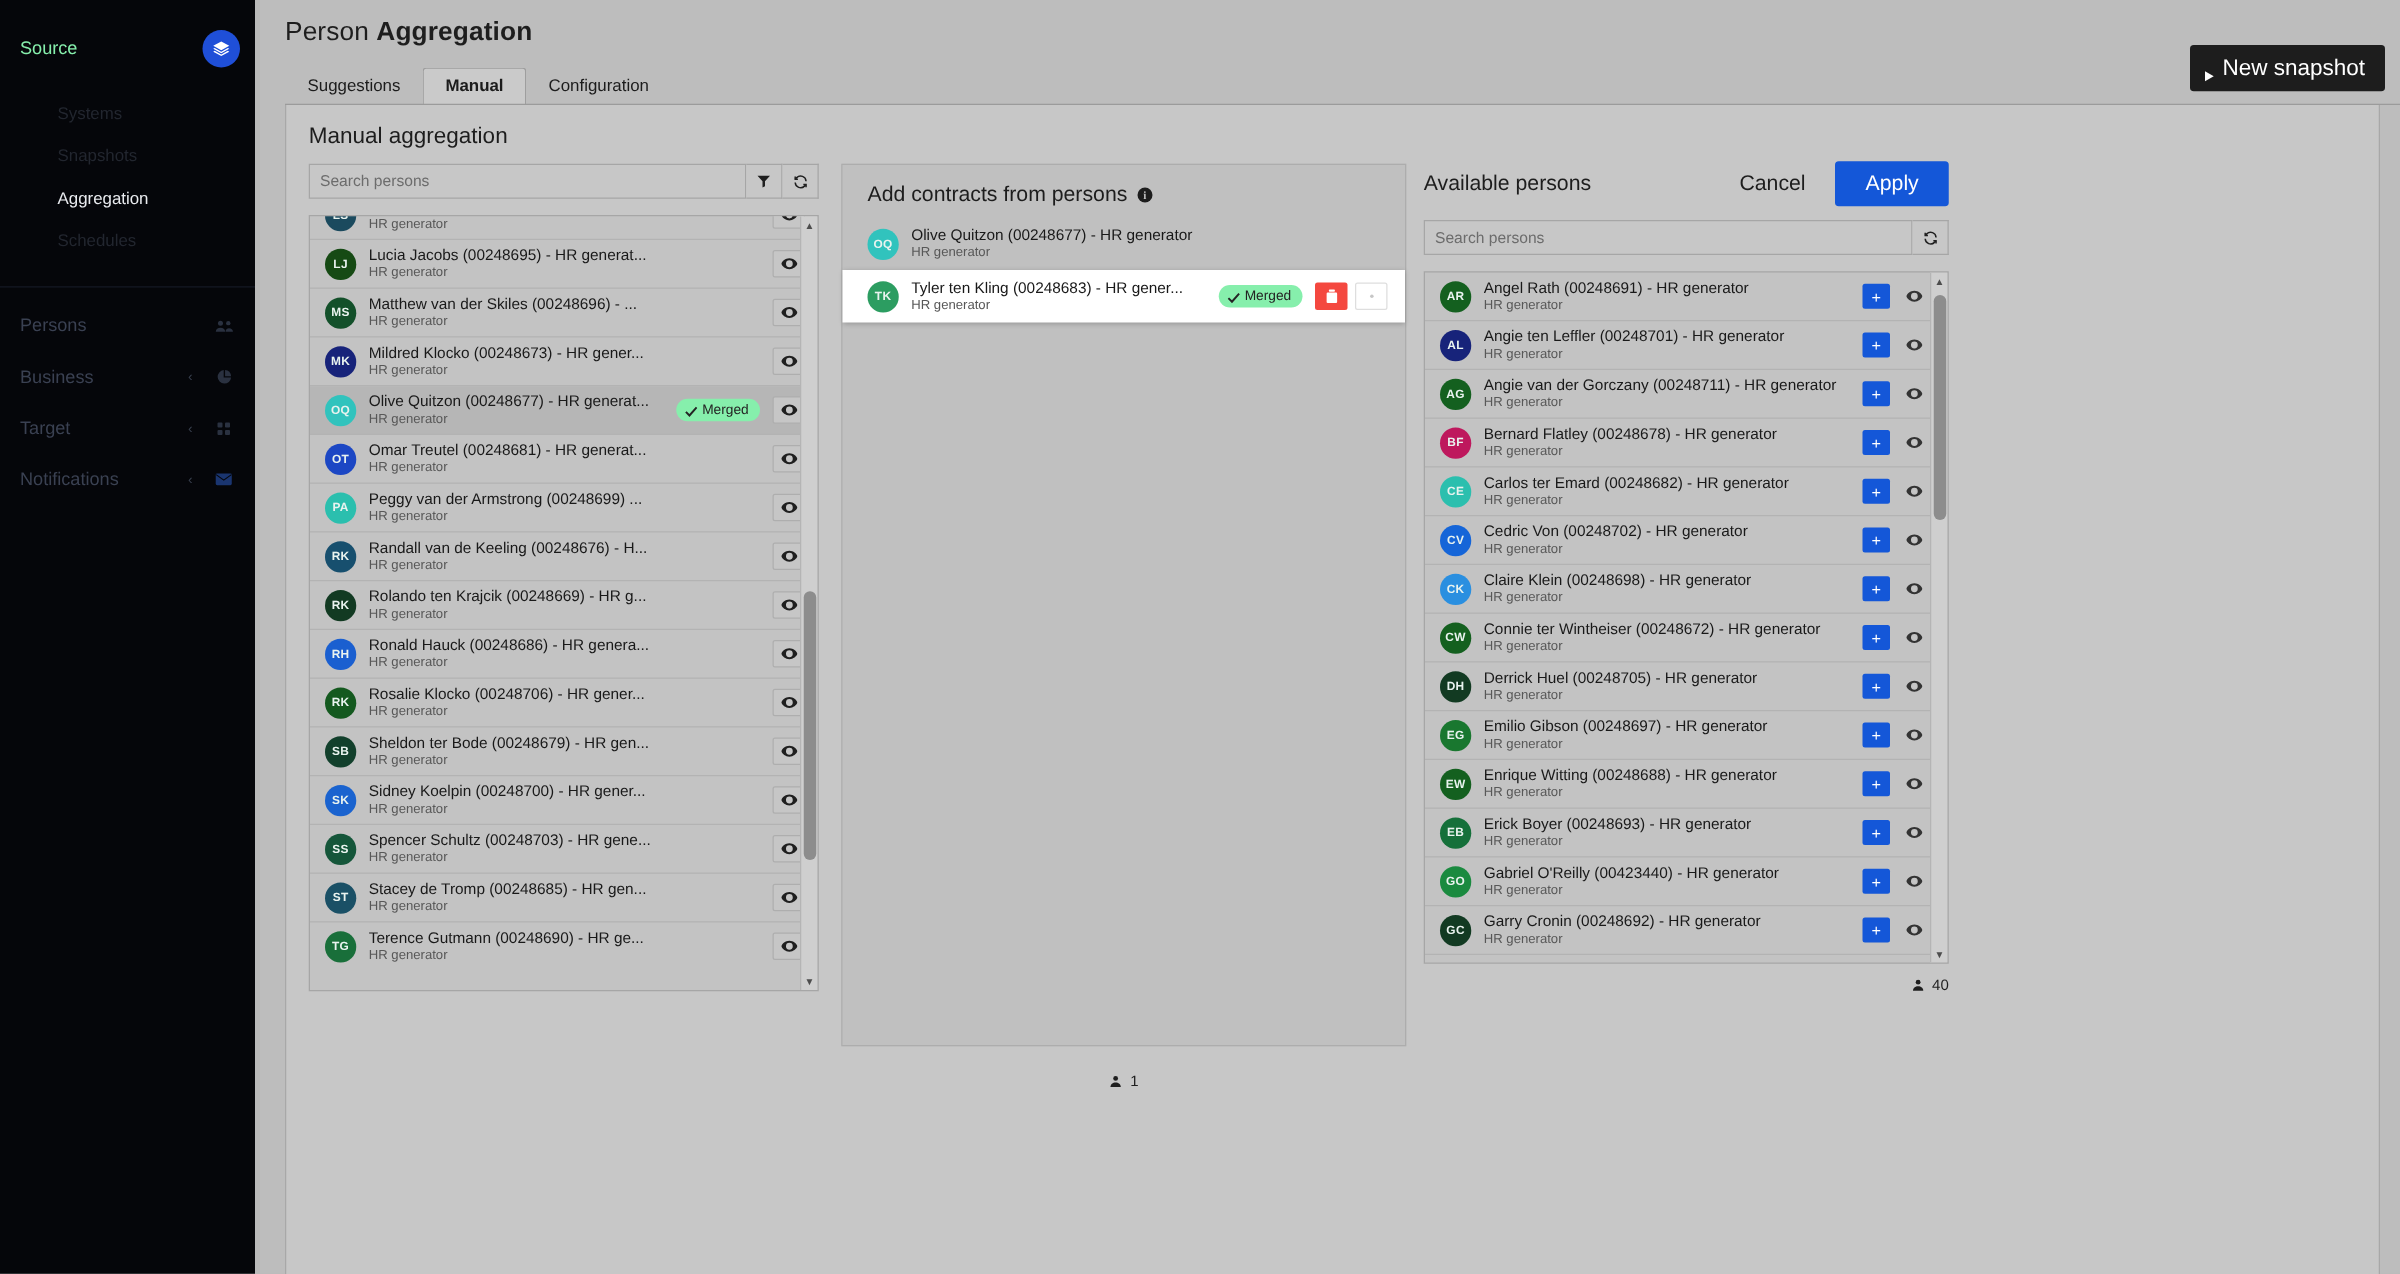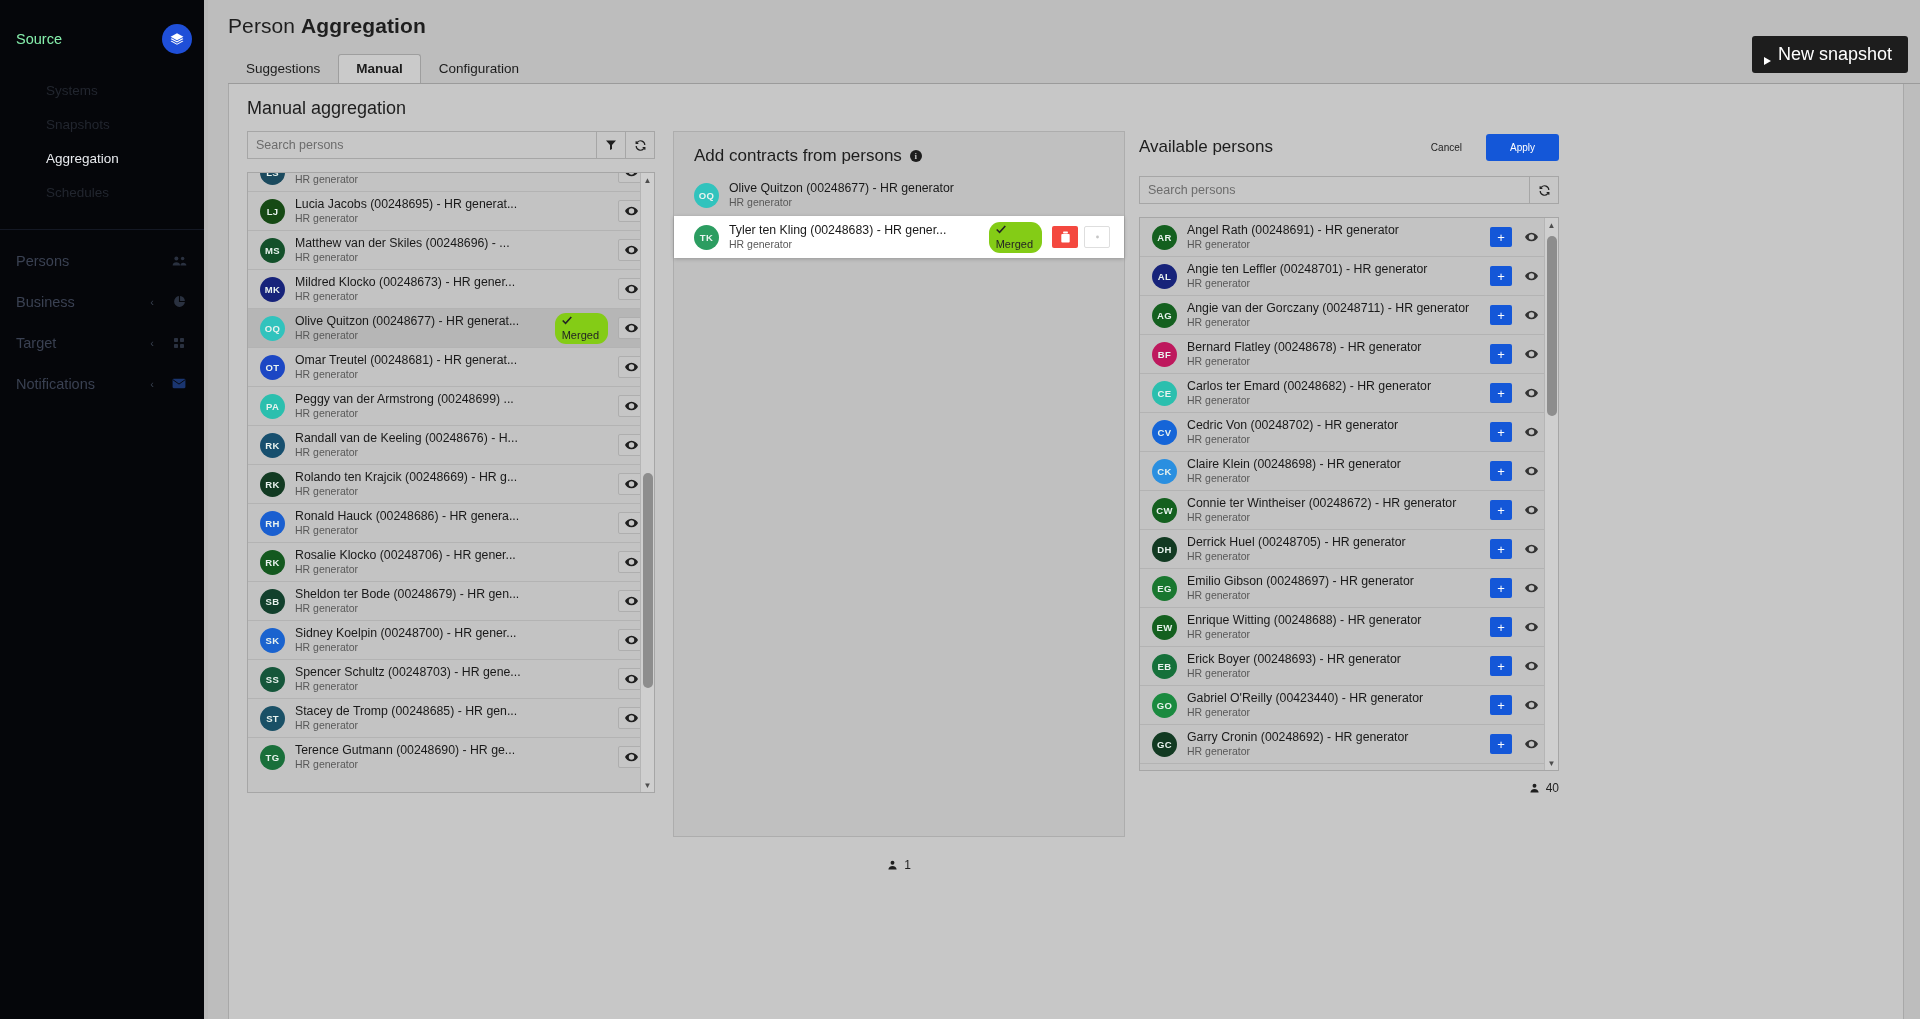--- a/index.html
+++ b/index.html
@@ -184,27 +184,26 @@
     margin-right: 10px;
   }
   .ptxt { flex: 1; min-width: 0; }
   .pname {
     font-size: 12.3px; color: #191919;
     white-space: nowrap; overflow: hidden; text-overflow: ellipsis;
     line-height: 15px;
   }
   .psub { font-size: 10.5px; color: #585858; line-height: 13px; }
   .merged-pill {
-    background: #84cc16; border-radius: 11px;
+    background: #86efac; border-radius: 11px;
     font-size: 11px; color: #242424;
     padding: 3px 9px 3px 7px;
-    display: inline-flex; align-items: flex-start; gap: 4px;
+    display: inline-flex; align-items: flex-end; gap: 4px;
     margin-right: 10px;
     white-space: nowrap;
-    flex-direction: column;
   }
   .eye-btn {
     width: 26px; height: 22px;
     border: 1px solid #aeaeae;
     background: #c6c6c6;
     display: flex; align-items: center; justify-content: center;
     cursor: pointer; border-radius: 2px;
     flex: 0 0 26px;
   }
   .scrollbar {
@@ -289,21 +288,21 @@
   .right-head {
     display: flex; align-items: center;
     height: 32px;
   }
   .right-title {
     font-size: 17px; font-weight: 300; color: #1d1d1d;
     flex: 1;
   }
   .btn {
     border: none; border-radius: 3px;
-    font-size: 10px; padding: 8px 18px;
+    font-size: 17px; padding: 8px 18px;
     cursor: pointer;
     font-family: "Liberation Sans", sans-serif;
   }
   .btn-cancel { background: transparent; color: #1d1d1d; }
   .btn-apply { background: #1457d8; color: #fff; margin-left: 6px; padding: 8px 24px; }
   .right-search-row { display: flex; height: 28px; margin-top: 13px; }
   .rlist {
     margin-top: 13px;
     border: 1px solid #a6a6a6;
     background: #c3c3c3;

